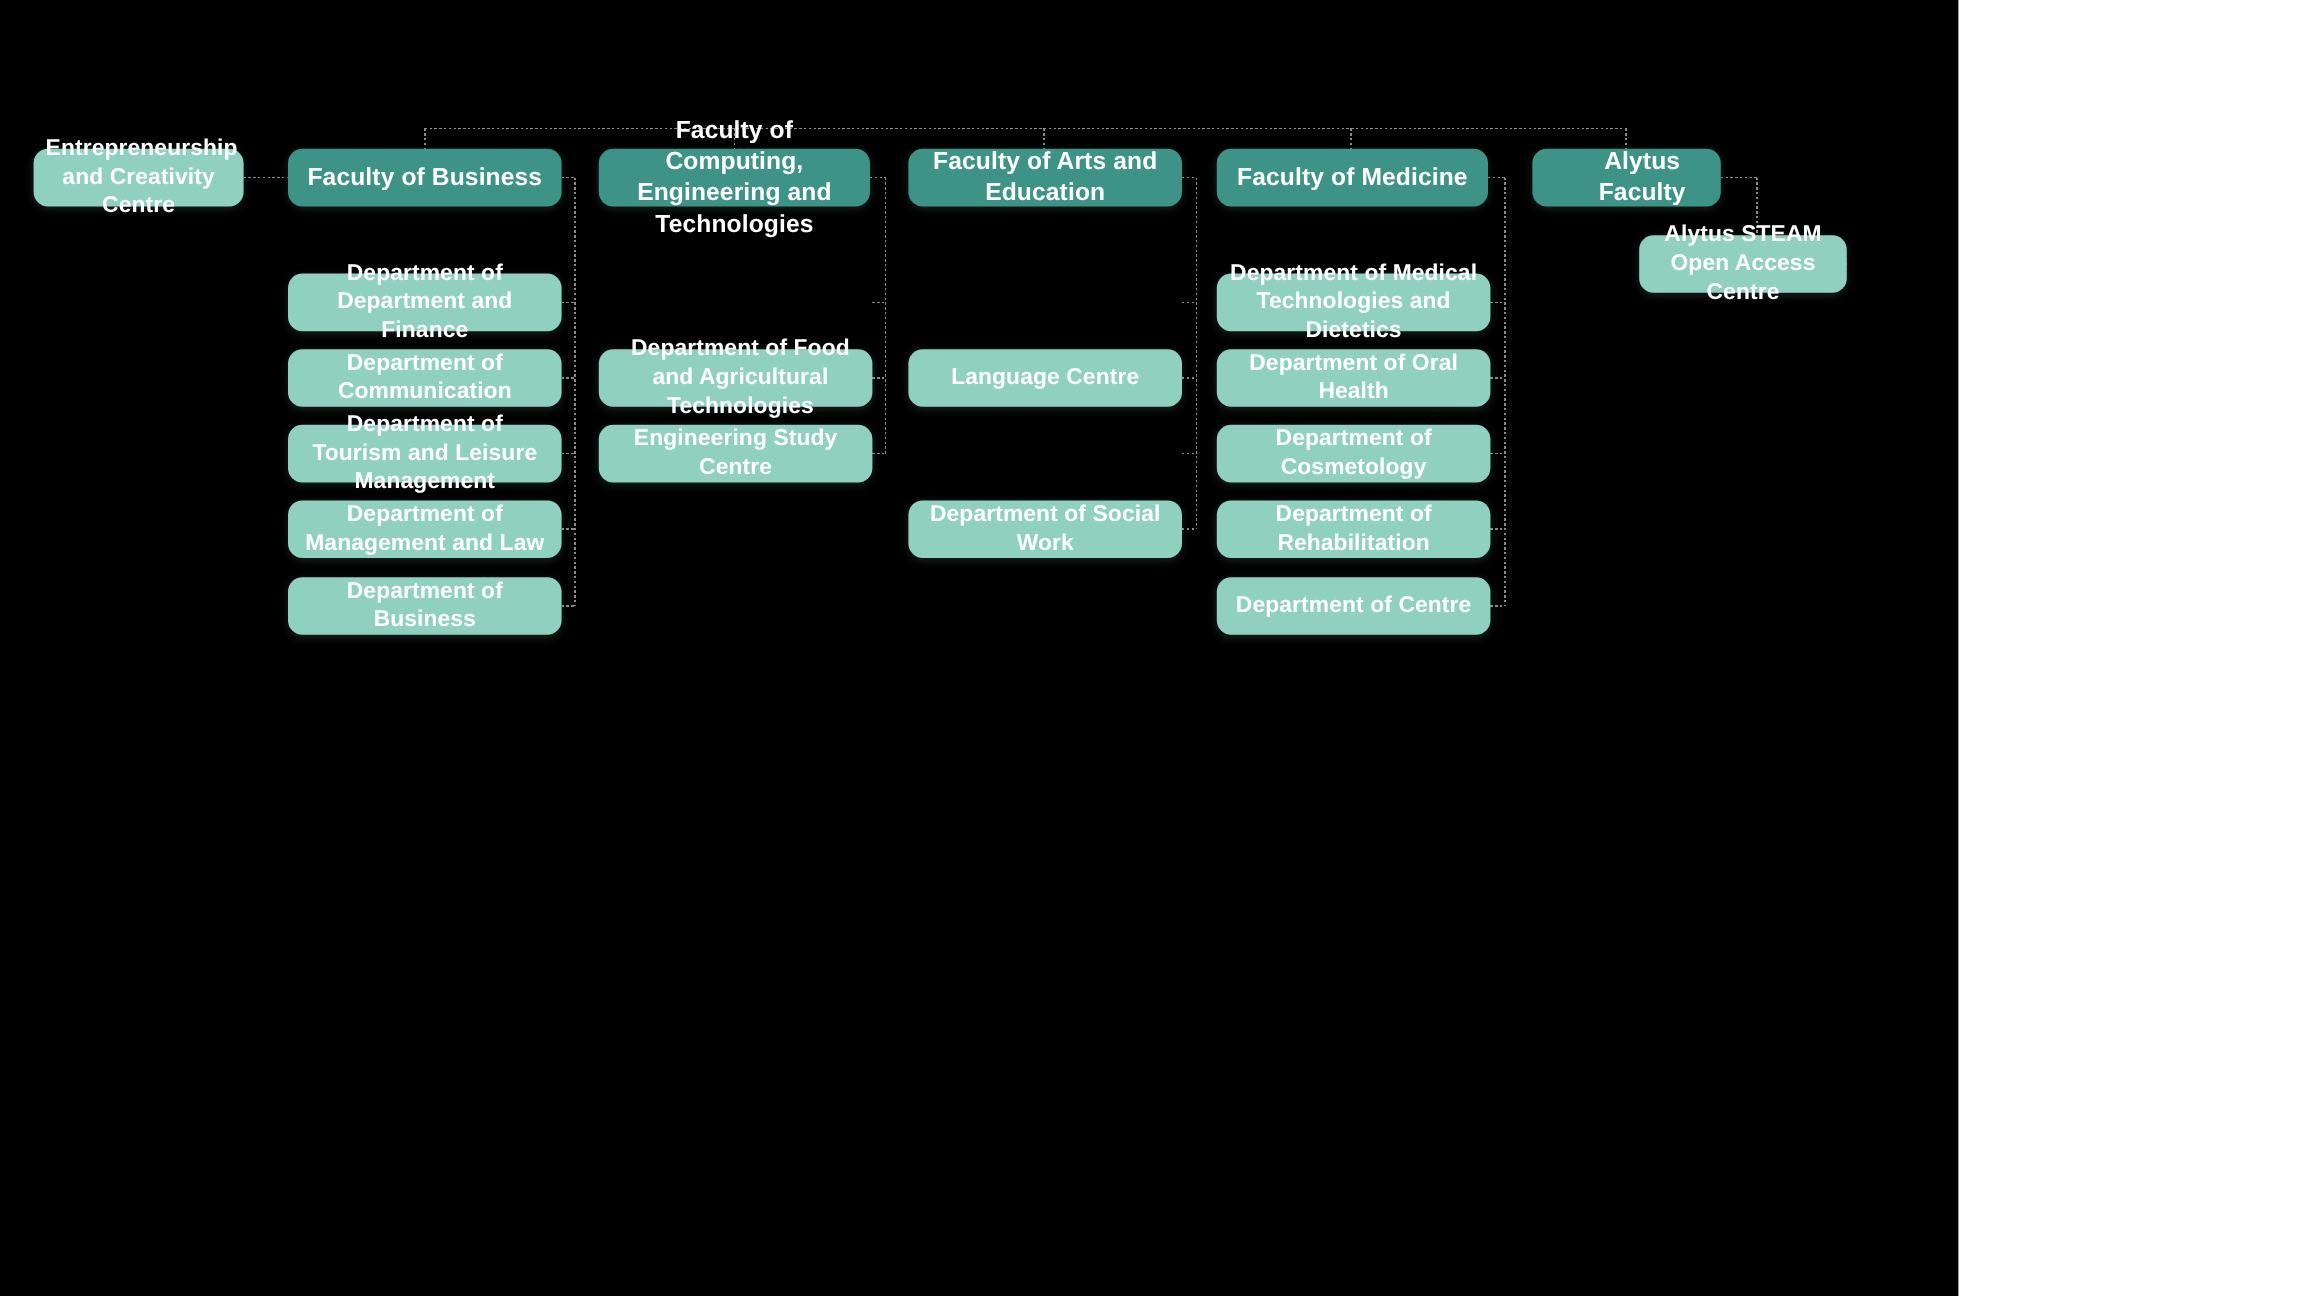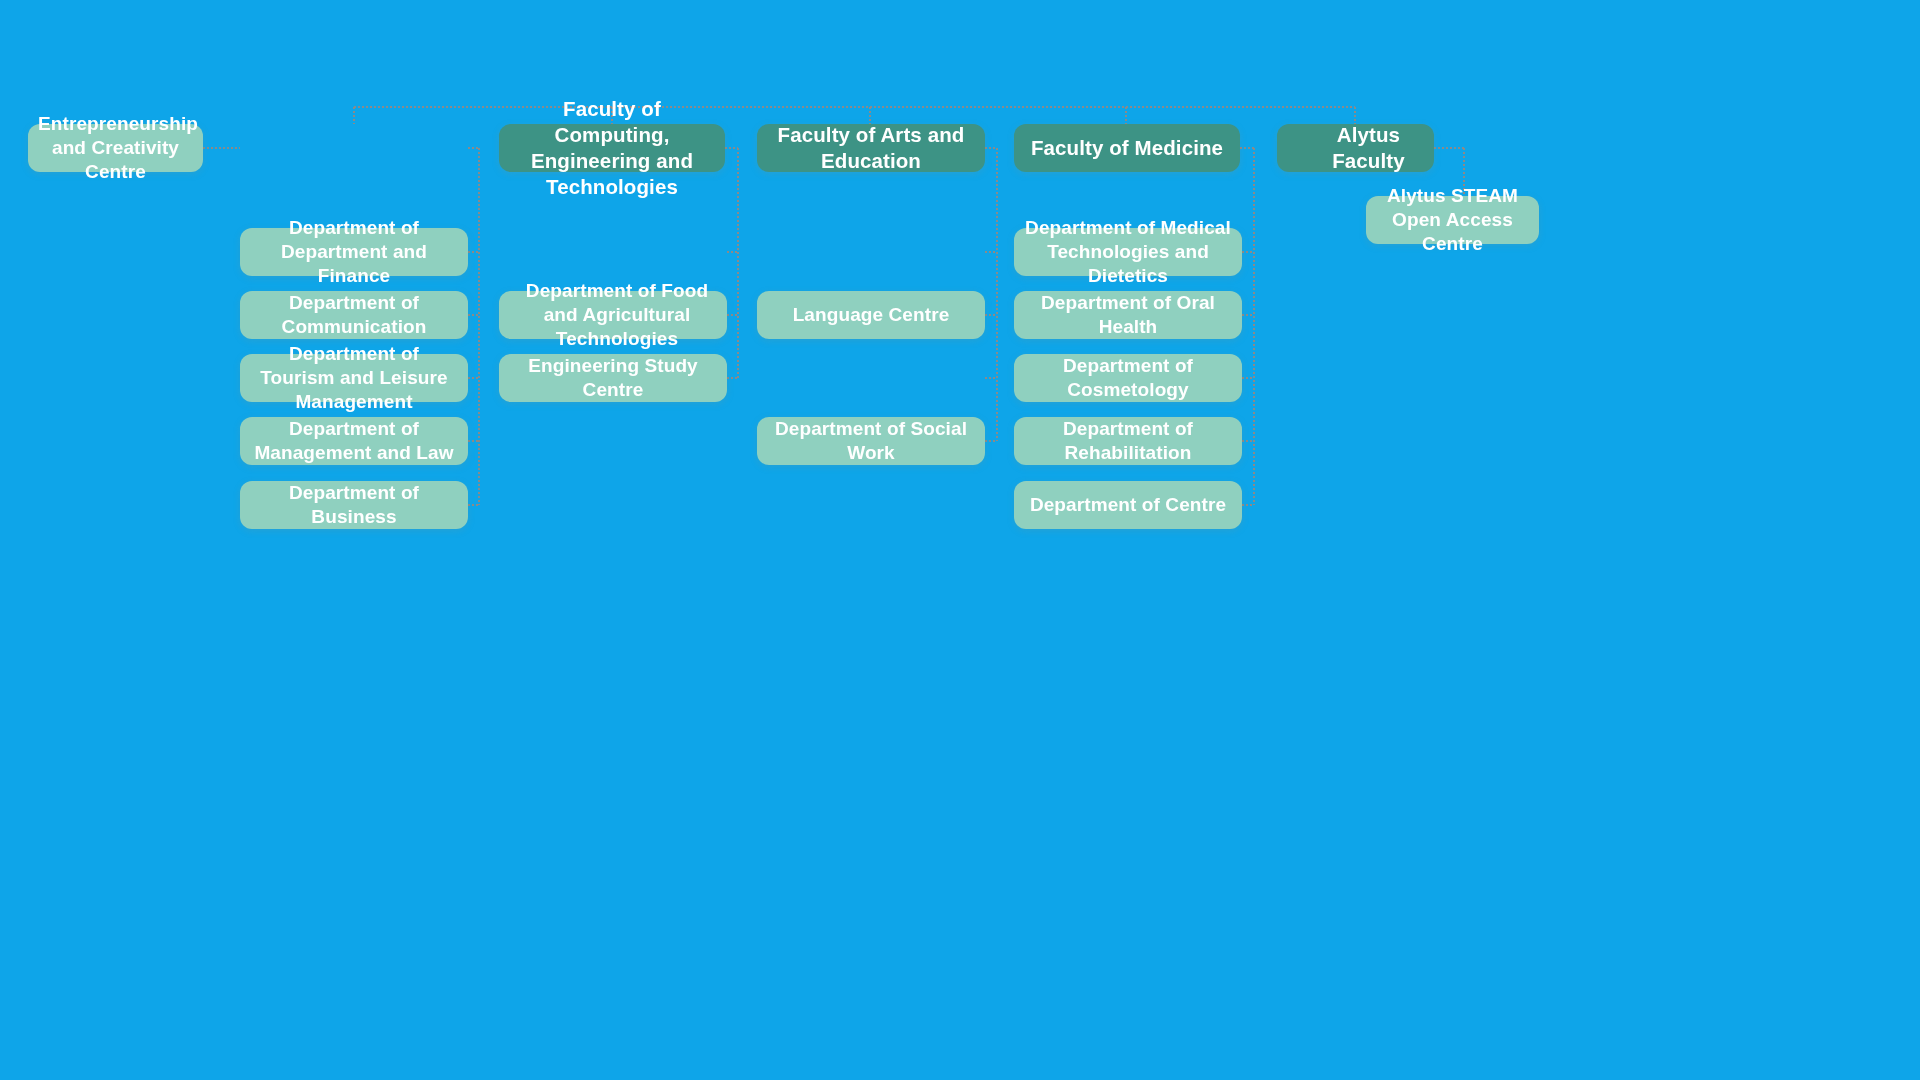--- a/index.html
+++ b/index.html
@@ -9,23 +9,23 @@
     background: #ffffff;
   }
   body {
     width: 1920px;
     height: 1080px;
     font-family: "Liberation Sans", sans-serif;
     overflow: hidden;
   }
   #canvas {
     position: relative;
-    width: 1920px;
+    width: 1632px;
     height: 1080px;
-    background: #0ea5e9;
+    background: #000000;
   }
   #wires {
     position: absolute;
     left: 0;
     top: 0;
     width: 1920px;
     height: 1080px;
     pointer-events: none;
   }
   .node {
@@ -97,20 +97,23 @@
       <line x1="1434" y1="148" x2="1464" y2="148" stroke="#8a8a8a" stroke-width="1.2" stroke-dasharray="2,2" shape-rendering="crispEdges"></line>
       <line x1="1464" y1="148" x2="1464" y2="220" stroke="#8a8a8a" stroke-width="1.2" stroke-dasharray="2,2" shape-rendering="crispEdges"></line>
       <line x1="1539" y1="220" x2="1464" y2="220" stroke="#8a8a8a" stroke-width="1.2" stroke-dasharray="2,2" shape-rendering="crispEdges"></line>
       <line x1="203" y1="148" x2="240" y2="148" stroke="#8a8a8a" stroke-width="1.2" stroke-dasharray="2,2" shape-rendering="crispEdges"></line>
     </svg>
 
   <div class="node unit" style="left: 28px; top: 124px; width: 175px; height: 48px;">
     <span class="label">Entrepreneurship and Creativity Centre</span>
   </div>
 
+  <div class="node faculty" style="left: 240px; top: 124px; width: 228px; height: 48px;">
+    <span class="label">Faculty of Business</span>
+  </div>
 
   <div class="node faculty" style="left: 499px; top: 124px; width: 226px; height: 48px;">
     <span class="label">Faculty of Computing, Engineering and Technologies</span>
   </div>
 
   <div class="node faculty" style="left: 757px; top: 124px; width: 228px; height: 48px;">
     <span class="label">Faculty of Arts and Education</span>
   </div>
 
   <div class="node faculty" style="left: 1014px; top: 124px; width: 226px; height: 48px;">

